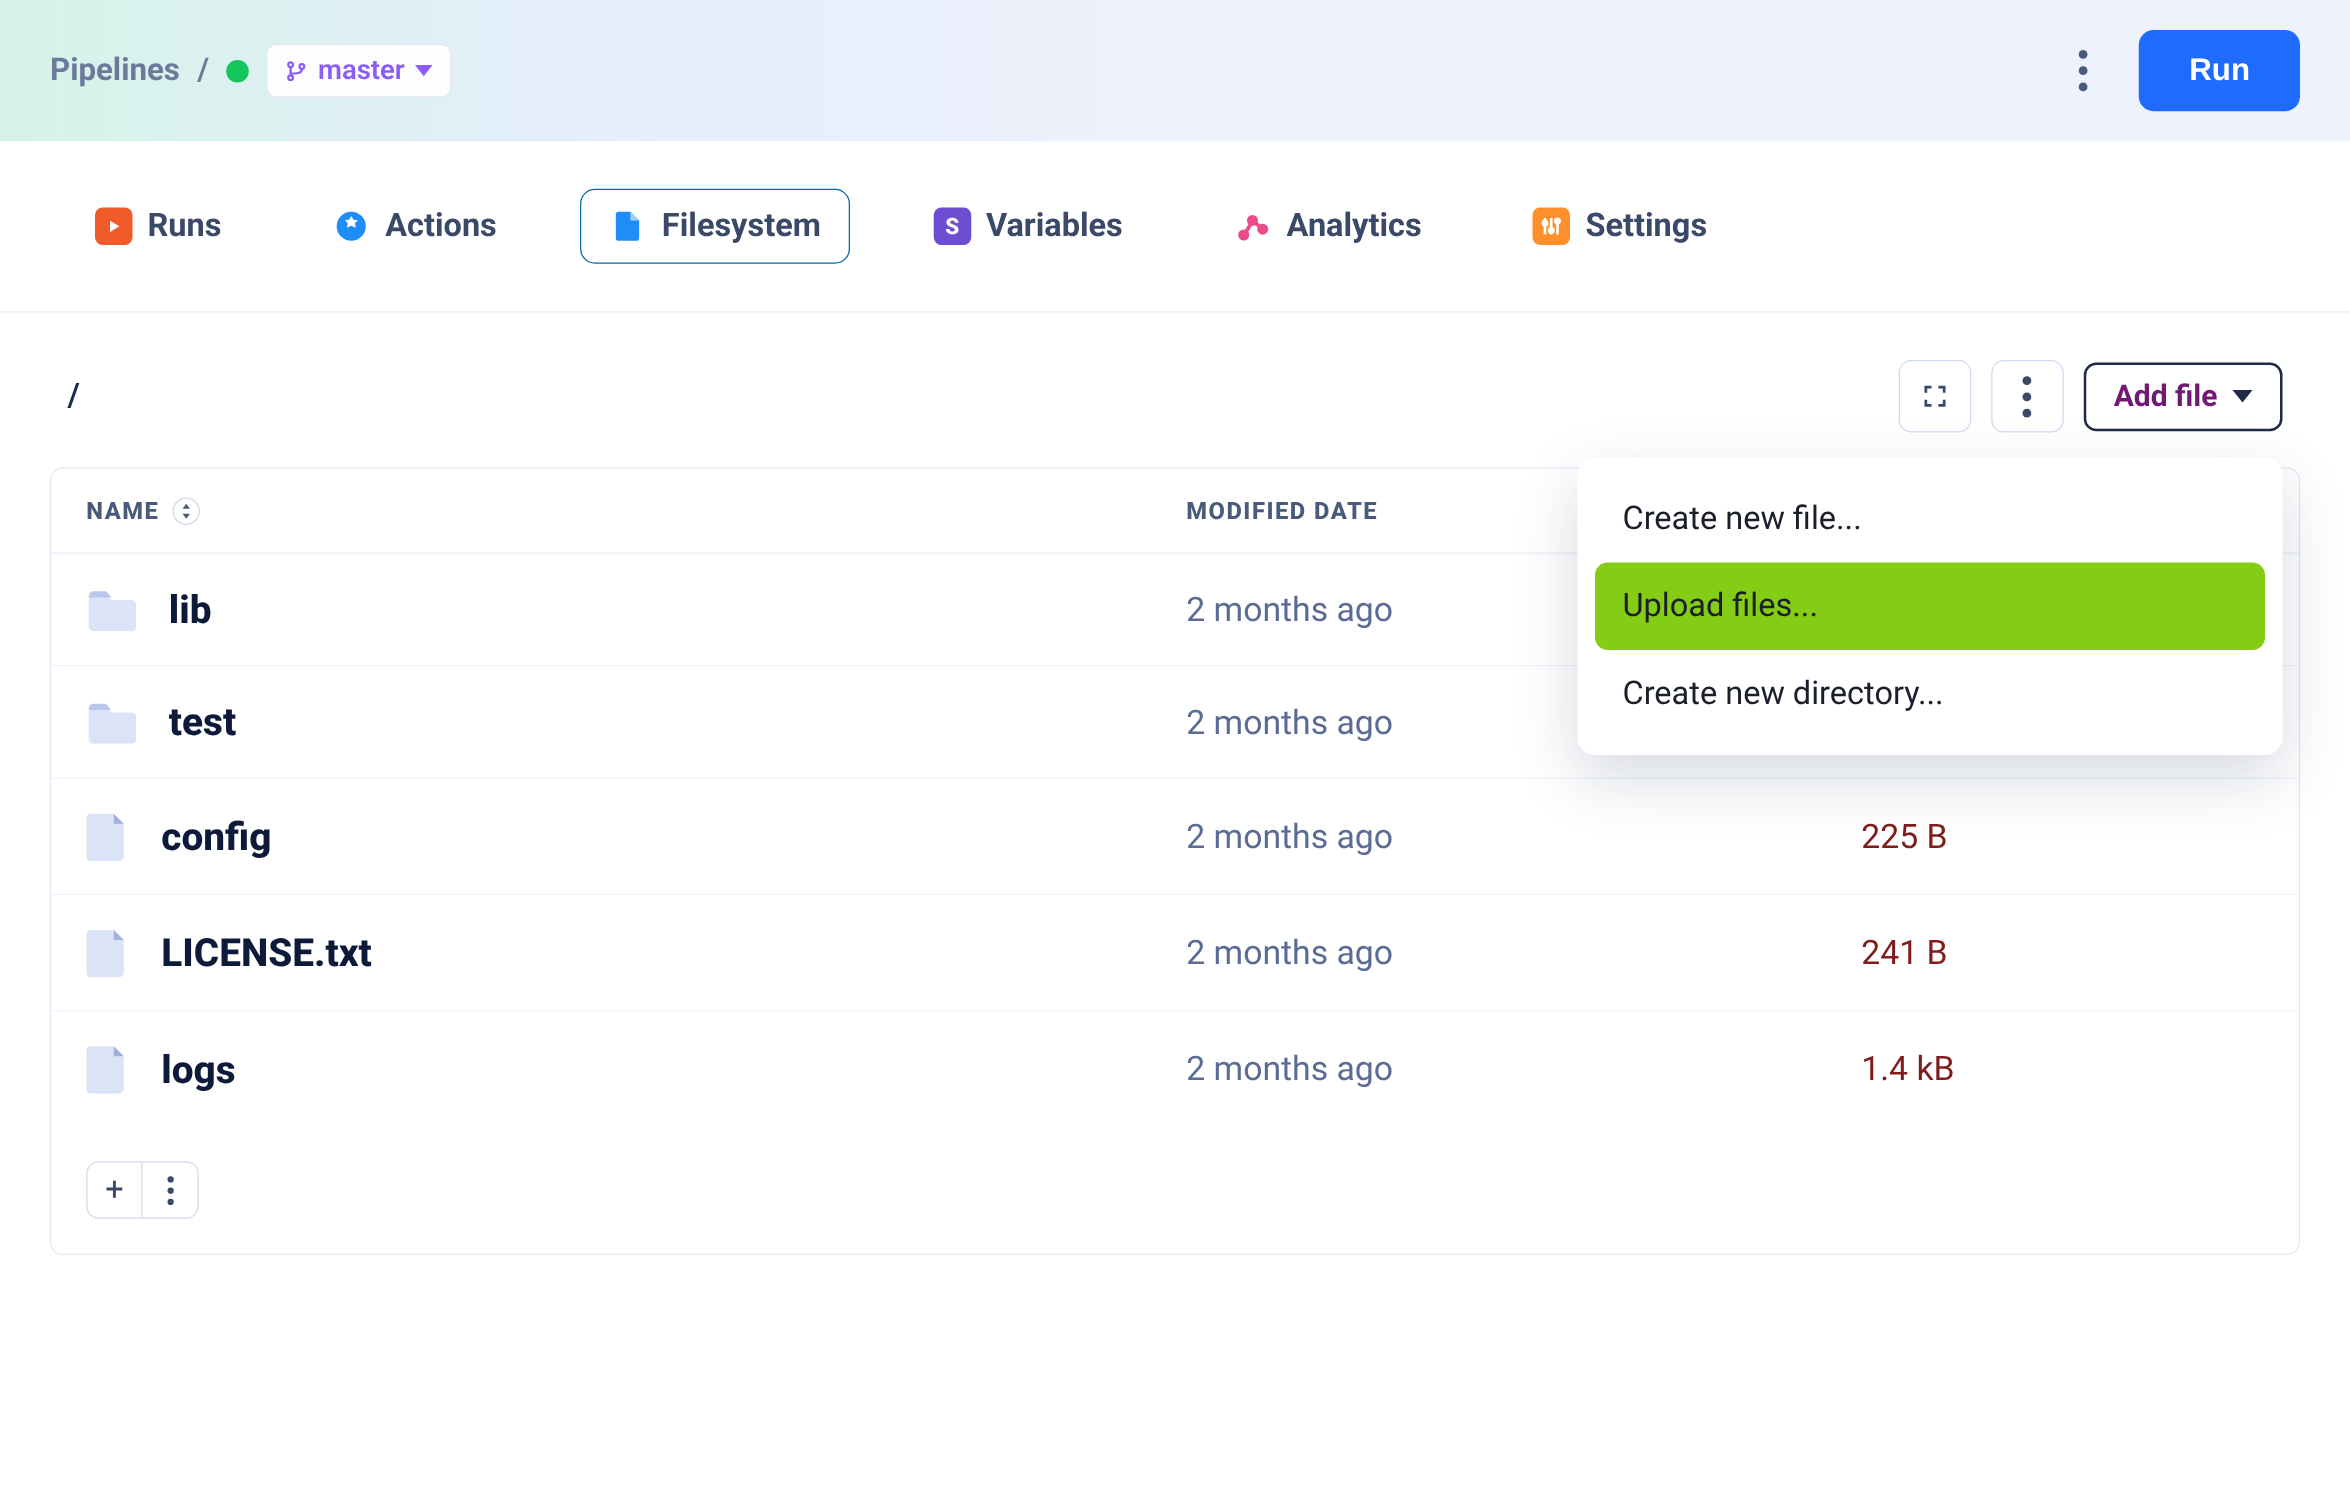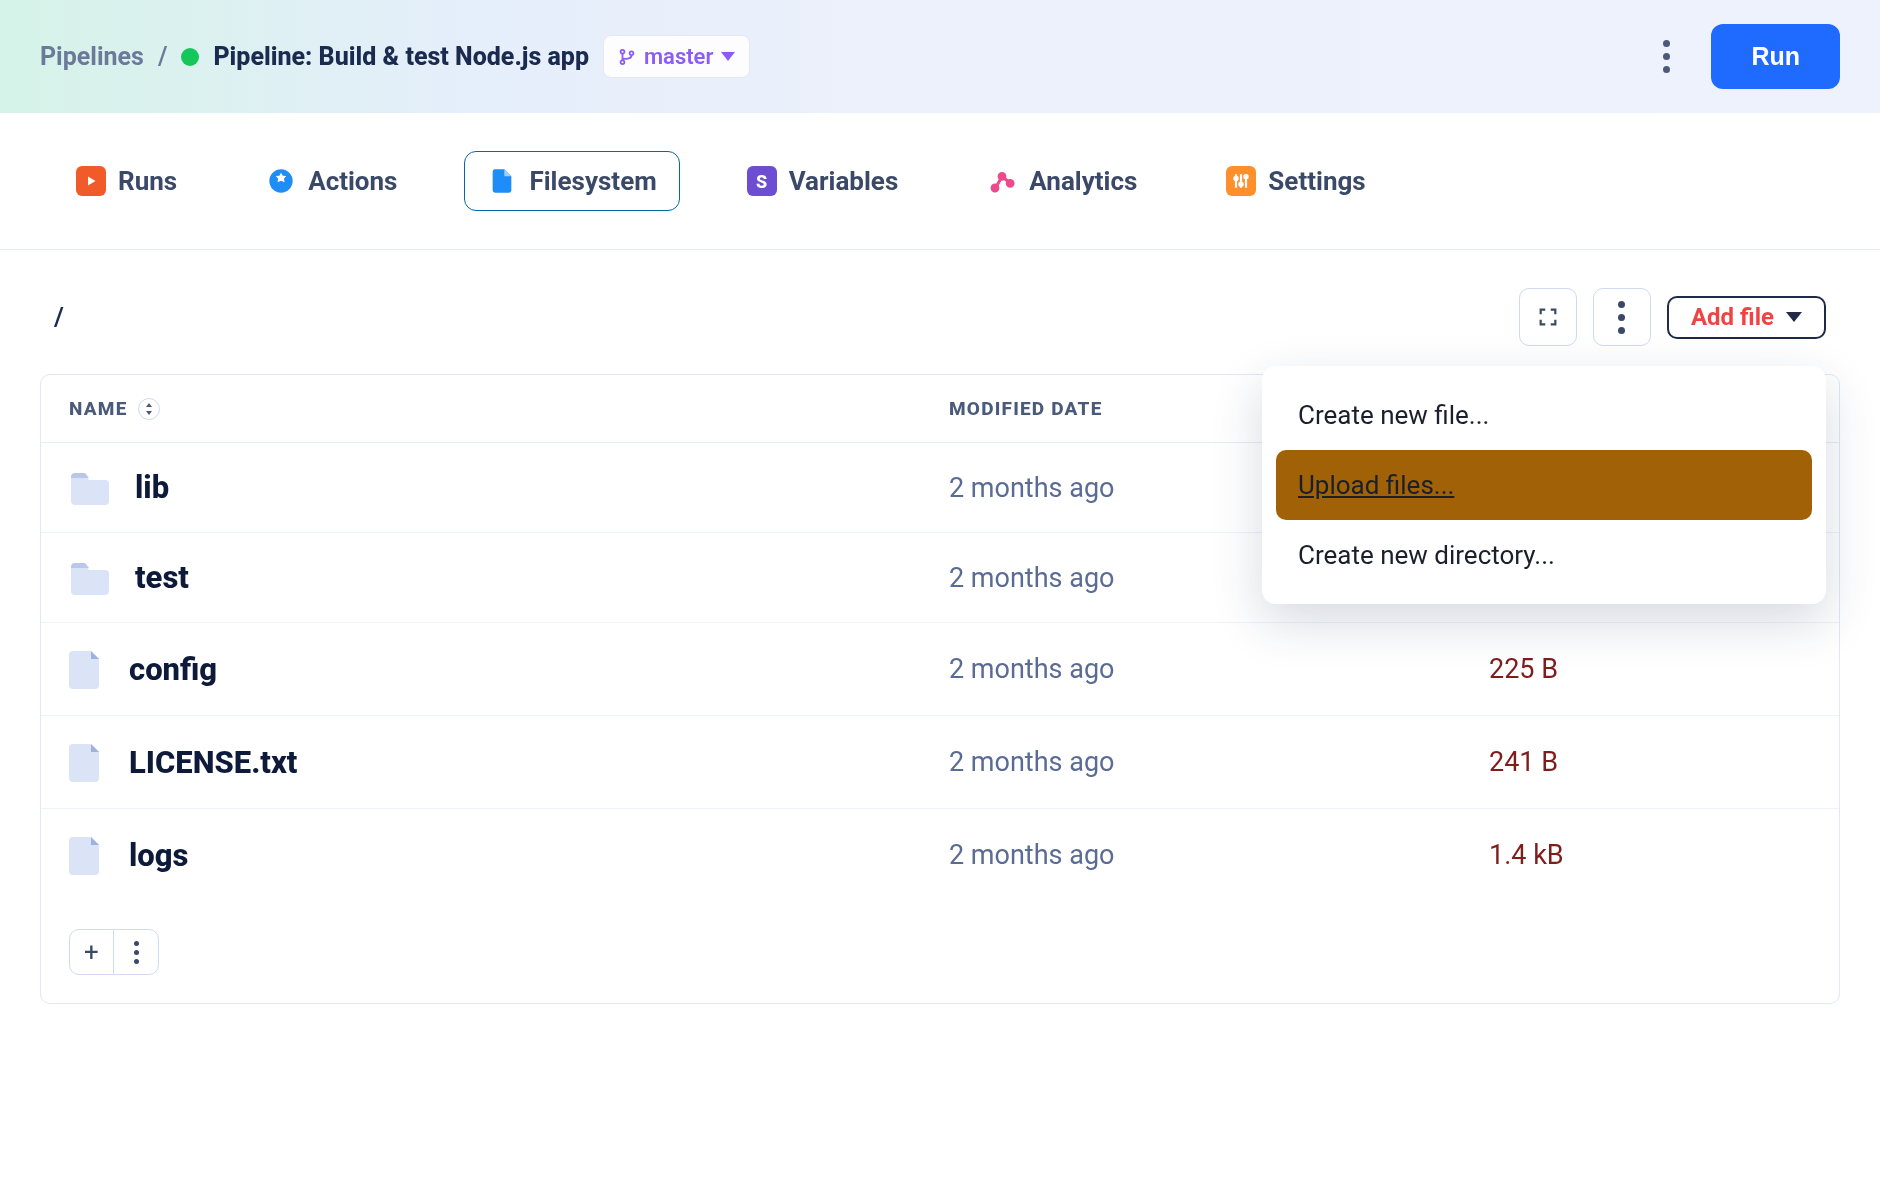--- a/index.html
+++ b/index.html
@@ -65,35 +65,35 @@
 }
 .path { font-size:26px; color:#1a2b4f; font-weight:600; }
 .toolbar-right { display:flex; align-items:center; gap:16px; position:relative; }
 .sq-btn {
   width:58px; height:58px; border:1.5px solid #cfd9f0; border-radius:10px;
   display:flex; align-items:center; justify-content:center; cursor:pointer; background:#fff;
 }
 .expand-icon { width:22px; height:22px; }
 .vdots-icon .kebab span { background:#3b4968; }
 .addfile-btn {
-  border:2px solid #1f2a47; border-radius:10px; padding: 0 22px; height:43px;
-  display:flex; align-items:center; gap:12px; font-size:24px; font-weight:700; color:#ef4444;
+  border:2px solid #1f2a47; border-radius:10px; padding: 0 22px; height:55px;
+  display:flex; align-items:center; gap:12px; font-size:24px; font-weight:700; color:#701a75;
   background:#fff; cursor:pointer;
 }
 .chev-down-dark { width:0;height:0;border-left:8px solid transparent;border-right:8px solid transparent;border-top:10px solid #1f2a47; }
 
 .dropdown {
   position:absolute; top:78px; right:0; width:564px; background:#fff;
   border-radius:14px; box-shadow: 0 18px 50px rgba(30,50,90,0.18);
   padding: 14px; z-index:50;
 }
 .dropdown-item {
   padding: 20px 22px; font-size:26px; color:#1a1f2b; border-radius:10px; cursor:pointer;
 }
-.dropdown-item.highlight { background:#a16207;text-decoration:underline; }
+.dropdown-item.highlight { background:#84cc16; }
 
 .table-wrap { padding: 18px 40px 0 40px; }
 .table {
   border:1px solid #e1e7f3; border-radius:10px; overflow:hidden; background:#fff;
 }
 .thead { display:flex; align-items:center; padding: 22px 28px; border-bottom:1px solid #e8ecf5; }
 .th { font-size:19px; font-weight:800; letter-spacing:1.2px; color:#4a5a7a; }
 .th-name { flex: 0 0 880px; display:flex; align-items:center; gap:10px;}
 .th-date { flex: 0 0 420px; }
 .th-size { flex: 1; text-align:left; }
@@ -125,21 +125,20 @@
 .triple-dot span { width:5px;height:5px;border-radius:50%;background:#3b4968; }
 </style>
 </head>
 <body>
 
 <div class="header">
   <div class="header-left">
     <span class="breadcrumb-root">Pipelines</span>
     <span class="breadcrumb-sep">/</span>
     <span class="status-dot"></span>
-    <span class="pipeline-title">Pipeline: Build &amp; test Node.js app</span>
     <span class="branch-selector">
       <svg class="branch-icon" viewBox="0 0 24 24" fill="none" stroke="#8b5cf6" stroke-width="2.4">
         <circle cx="6" cy="5" r="2.5"></circle>
           <circle cx="6" cy="19" r="2.5"></circle>
           <circle cx="18" cy="7" r="2.5"></circle>
         <path d="M6 7.5v9"></path>
           <path d="M18 9.5c0 5-6 5-12 5"></path>
       </svg>
       <span>master</span>
       <span class="chevron-down-sm"></span>

